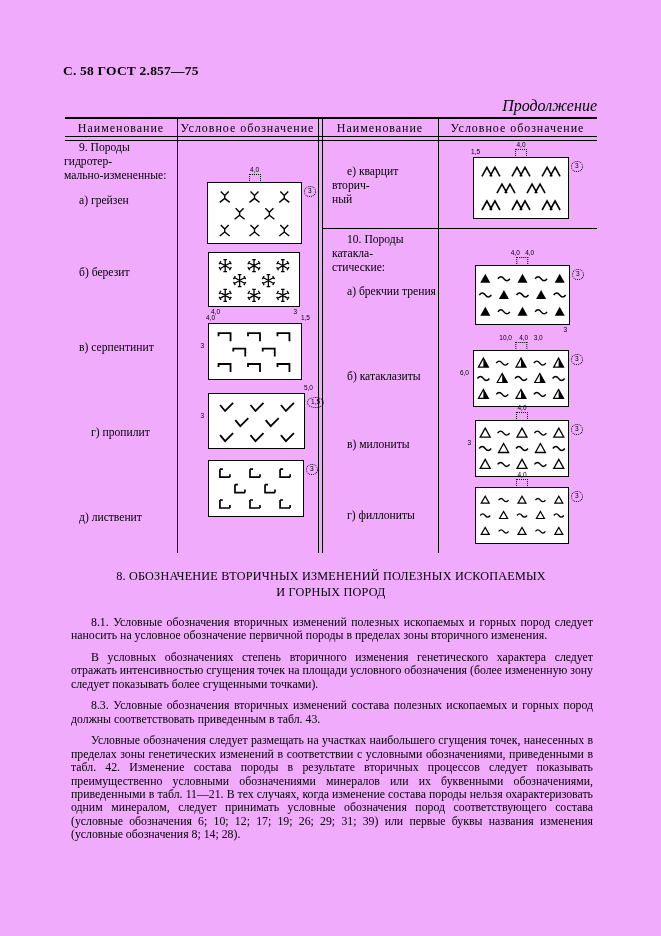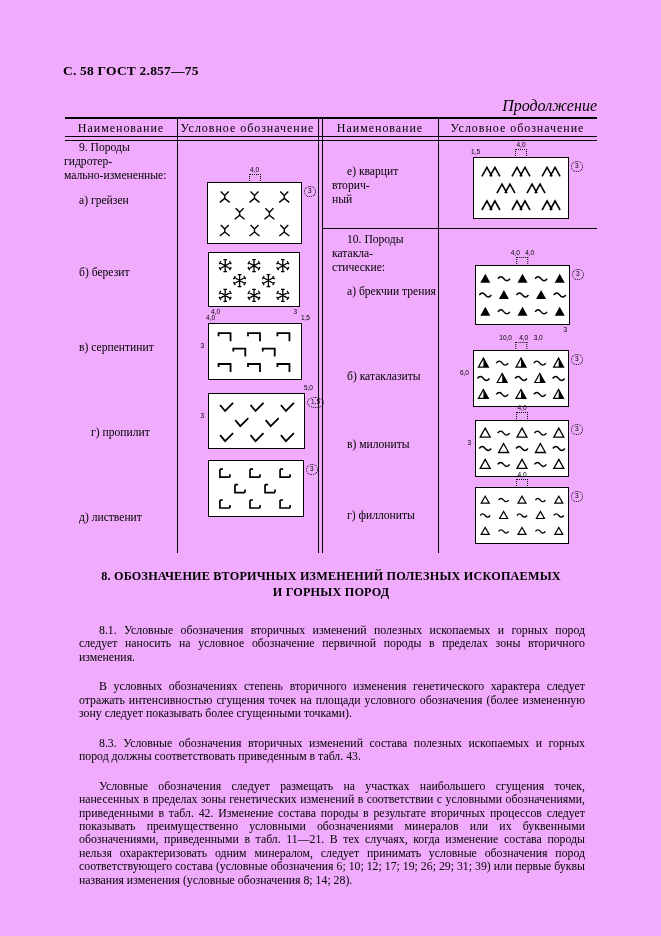--- a/index.html
+++ b/index.html
@@ -28,23 +28,23 @@
   .dim .dimbox{display:block;width:10px;height:8px;margin:1px auto 0;
        border:1px dotted #000;border-bottom:none;}
   .dim-top{bottom:100%;left:50%;transform:translateX(-50%);text-align:center;}
   .dim-topLeft{bottom:100%;left:-3px;margin-bottom:3px;}
   .dim-topRight{bottom:100%;right:-9px;margin-bottom:3px;}
   .dim-right{top:3px;left:100%;margin-left:3px;border:1px dotted #000;border-radius:50%;padding:1px 3px;}
   .dim-left{top:35%;right:100%;margin-right:5px;}
   .dim-bottomLeft{top:100%;left:2px;margin-top:3px;}
   .dim-bottomRight{top:100%;right:2px;margin-top:3px;}
   .section-heading{position:absolute;left:65px;top:569px;width:532px;text-align:center;
-        font-weight:bold;font-size:12.2px;line-height:15.5px;white-space:pre-line;letter-spacing:.2px;}
+        font-weight:normal;font-size:12.2px;line-height:15.5px;white-space:pre-line;letter-spacing:.2px;}
   .body-text{position:absolute;left:63px;top:608px;width:538px;}
-  .body-text p{margin:16px;text-indent:20px;text-align:justify;font-size:11.8px;line-height:13.45px;}
+  .body-text p{margin:8px;text-indent:20px;text-align:justify;font-size:11.8px;line-height:13.45px;}
 </style>
 </head>
 <body>
 
 <div class="page">
   <div class="doc-header">С. 58 ГОСТ 2.857—75</div>
   <div class="continuation">Продолжение</div>
 
   <div>
     <div class="rule rule-top"></div>

